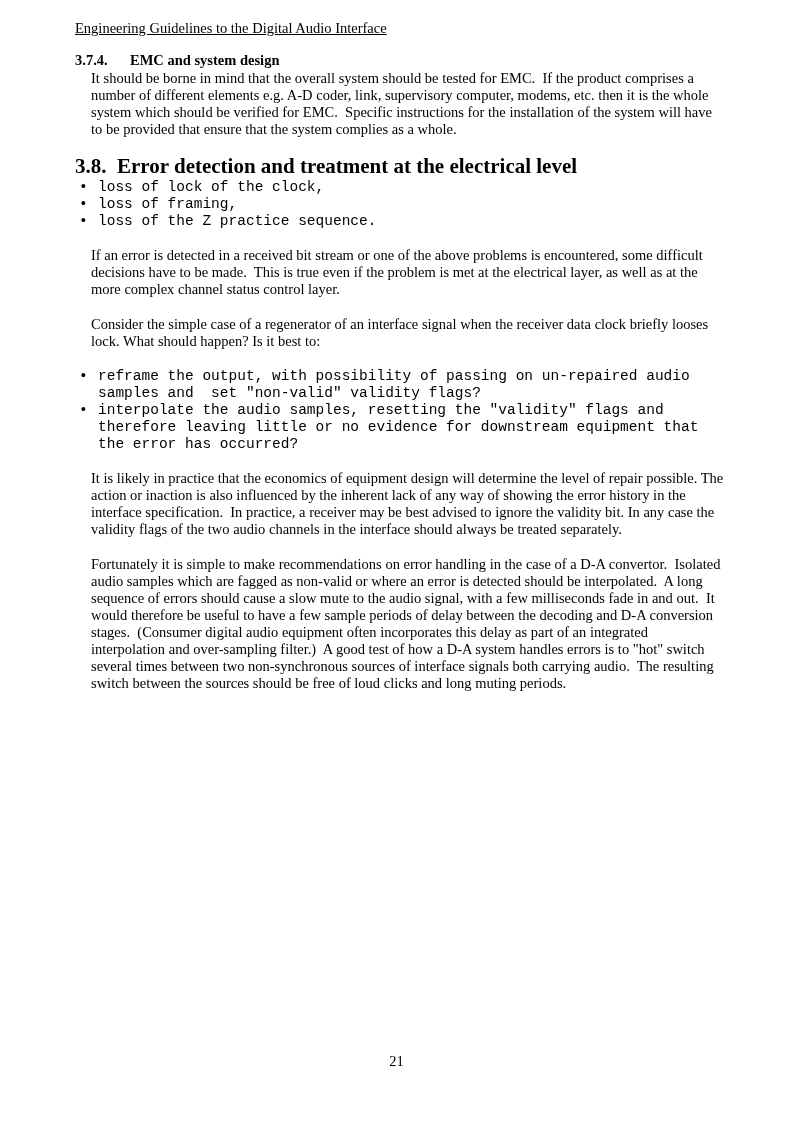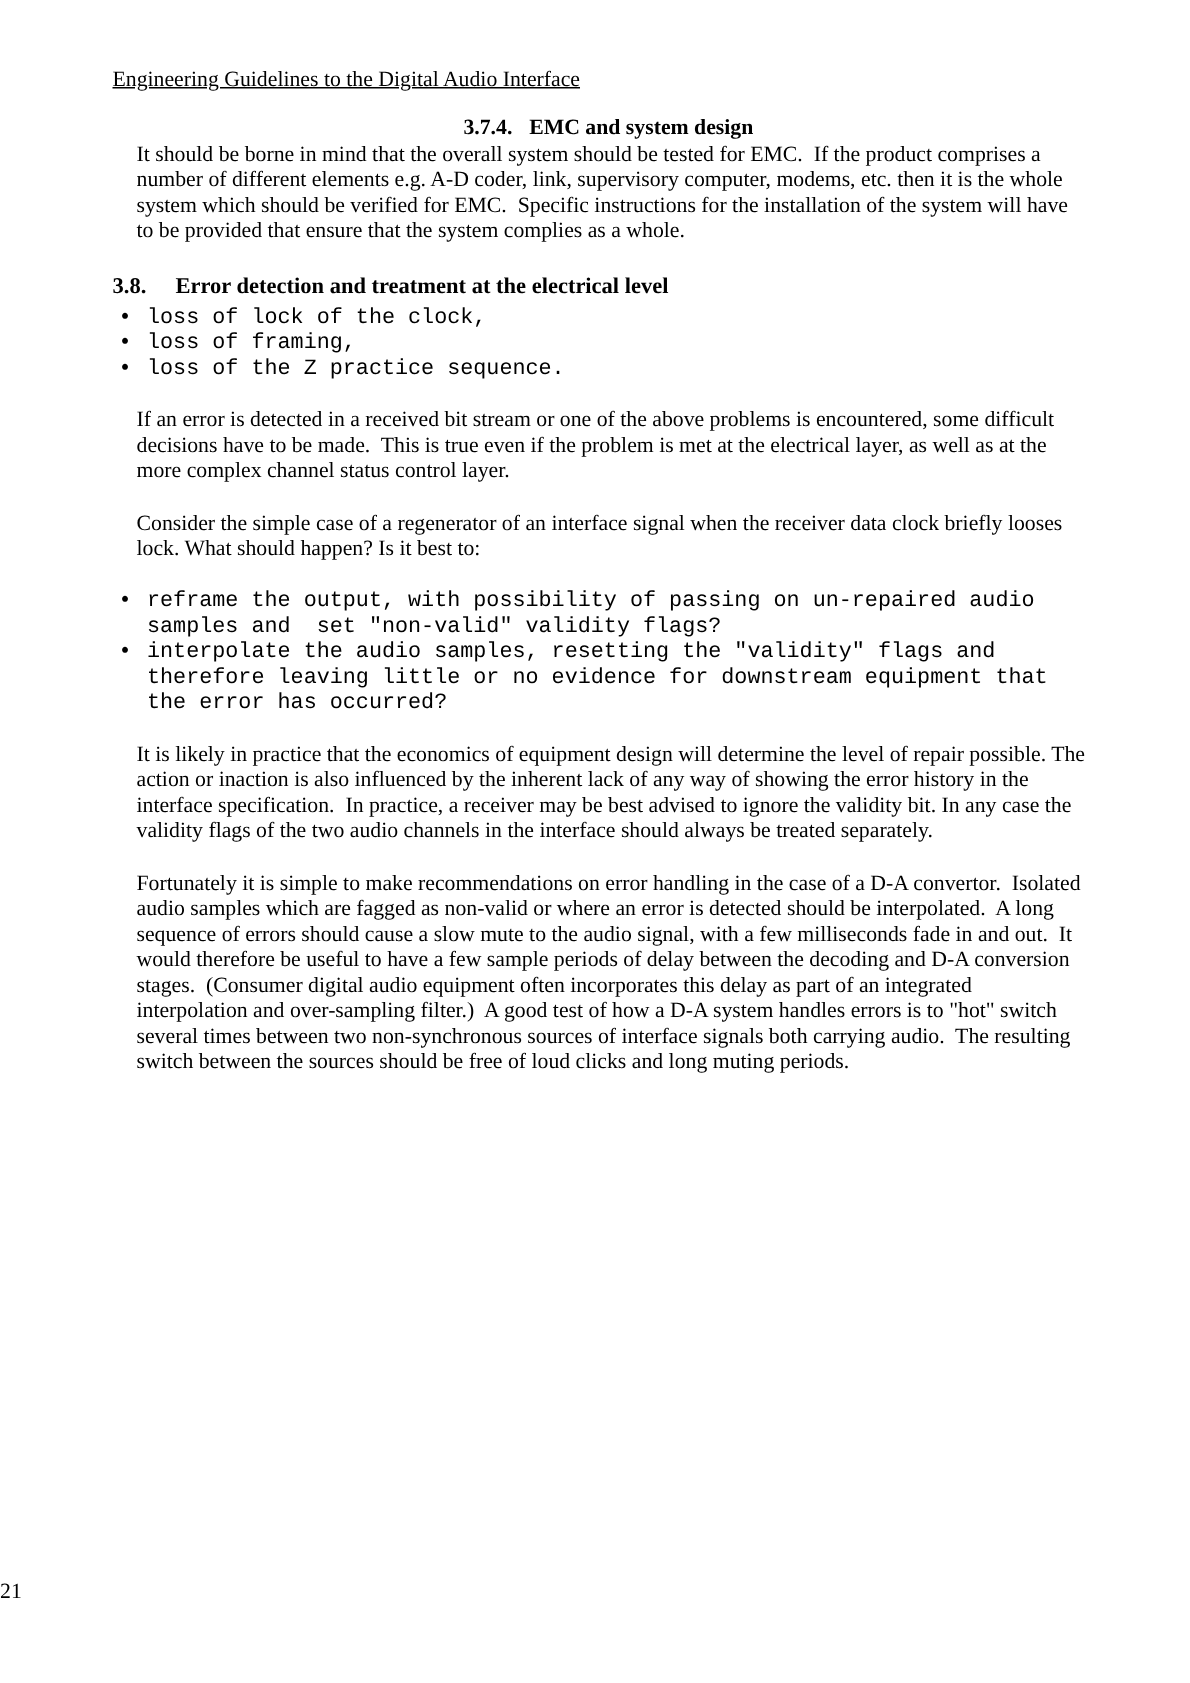--- a/index.html
+++ b/index.html
@@ -6,45 +6,44 @@
     margin: 0;
     padding: 0;
     background: #ffffff;
   }
   .page {
     position: relative;
     width: 793px;
     height: 1122px;
     background: #ffffff;
     box-sizing: border-box;
-    padding: 45px 68px 0 75px;
+    padding: 20px 68px 0 75px;
     font-family: "Liberation Serif", "DejaVu Serif", serif;
     font-size: 14.5px;
     line-height: 17px;
     color: #000000;
     overflow: hidden;
   }
   .running-header {
     text-decoration: underline;
     margin-bottom: 14px;
     white-space: pre-wrap;
   }
   .h-small {
     font-weight: bold;
     line-height: 18px;
     margin: 0 0 1px 0;
-    text-align: center;
   }
   .h-small .h-num {
     display: inline-block;
     width: 55px;
   }
   .h-large {
     font-weight: bold;
-    font-size: 15px;
+    font-size: 21px;
     line-height: 20px;
     margin: 16px 0 0 0;
   }
   .h-large .h-num {
     display: inline-block;
     width: 42px;
   }
   .para {
     margin: 0 0 18px 16px;
     white-space: pre-wrap;
@@ -67,20 +66,21 @@
     content: "\2022";
     position: absolute;
     left: 4px;
     top: 0;
   }
   .page-number {
     position: absolute;
     left: 0;
     right: 0;
     top: 1053px;
+    text-align: center;
   }
 </style>
 </head>
 <body>
 
 <div class="page">
 
   <div class="running-header">Engineering Guidelines to the Digital Audio Interface</div>
 
   <div class="h-small">

